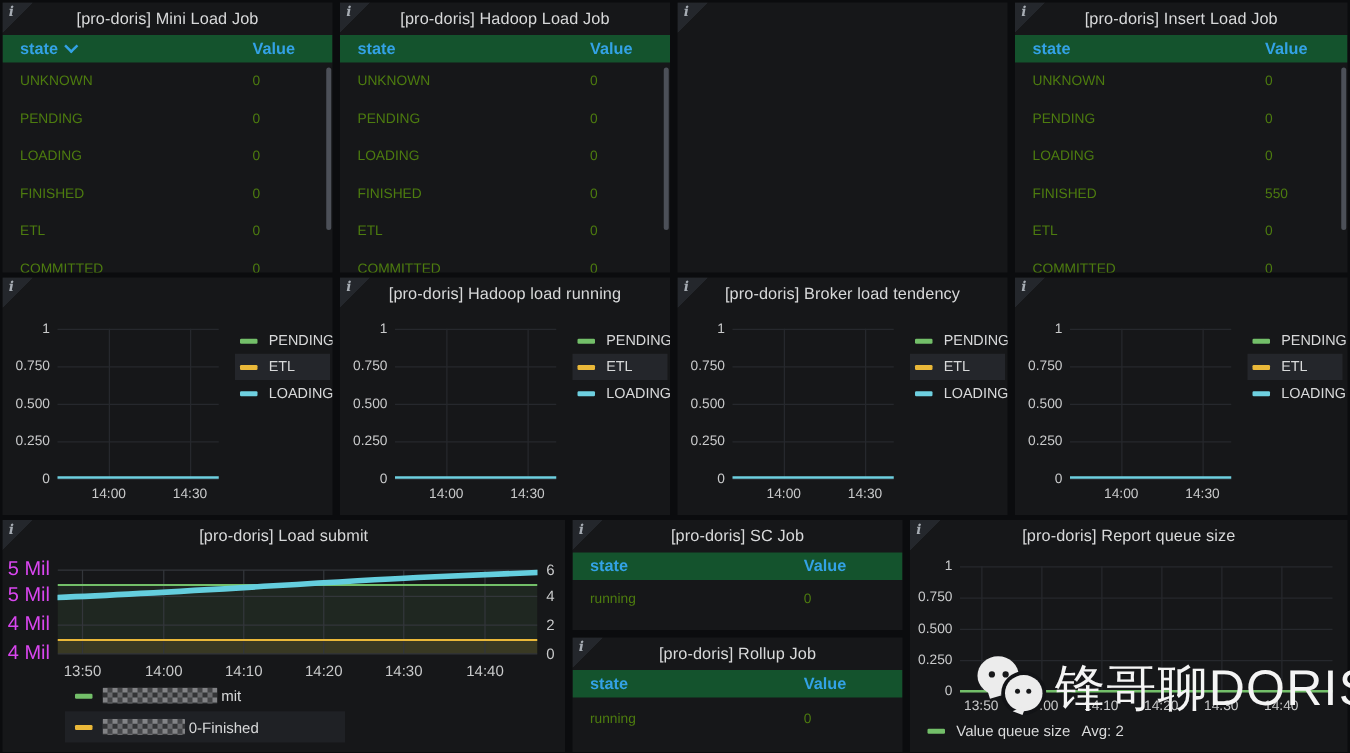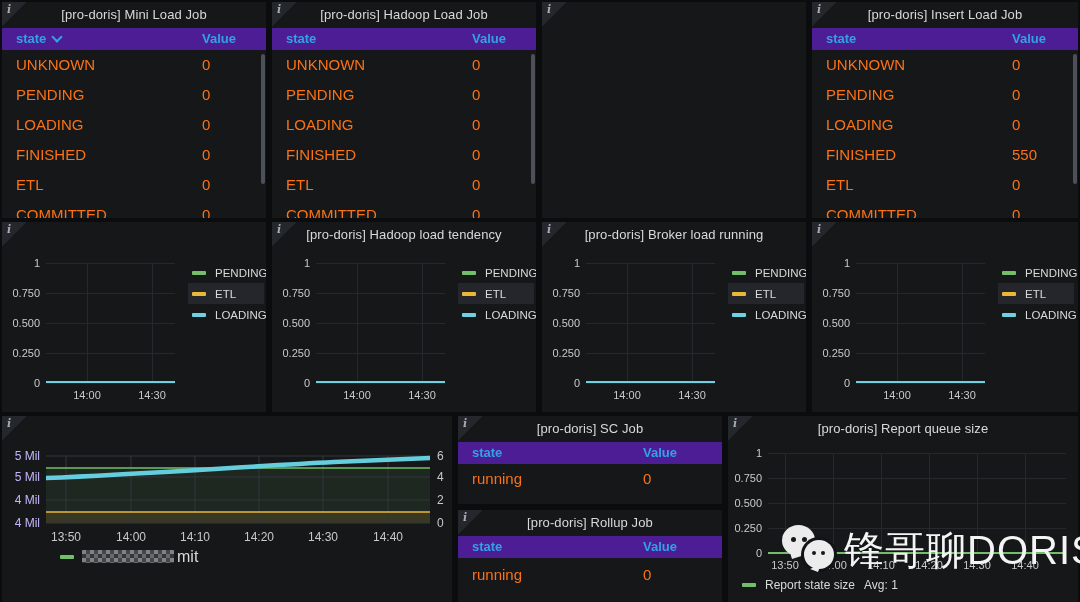--- a/index.html
+++ b/index.html
@@ -5,55 +5,55 @@
   html,body{margin:0;padding:0;background:#0b0c0e;}
   #stage{position:relative;width:1080px;height:602px;overflow:hidden;background:#0b0c0e;
          font-family:"Liberation Sans",sans-serif;color:#d8d9da;}
   .panel{position:absolute;background:#161719;overflow:hidden;}
   .corner{position:absolute;top:0;left:0;width:24px;height:24px;z-index:3;
           background:linear-gradient(135deg,#24272c 50%,rgba(0,0,0,0) 50.5%);}
   .corner span{position:absolute;top:1px;left:5px;font:italic 700 11px "DejaVu Serif",serif;color:#a7adb4;}
   .ptitle{position:absolute;top:5px;left:0;right:0;text-align:center;font-size:13px;font-weight:500;
           color:#d8d9da;letter-spacing:.1px;z-index:2;}
   
-  .thead{position:absolute;left:0;right:0;top:26px;height:22px;background:#4c1d95;}
+  .thead{position:absolute;left:0;right:0;top:26px;height:22px;background:#14532d;}
   .th{position:absolute;top:0;line-height:22px;font-size:13px;font-weight:700;color:#33a2e5;}
   .th.c1{left:14px}.th.c2{left:200px}
   .sc .th.c2,.ru .th.c2{left:185px}
   .chev{display:inline-block;width:6px;height:6px;border-right:2px solid #33a2e5;border-bottom:2px solid #33a2e5;
         transform:rotate(45deg);margin-left:7px;vertical-align:2px;}
-  .trow{position:absolute;left:0;right:6px;height:30px;line-height:30px;font-size:15px;color:#f97316;}
+  .trow{position:absolute;left:0;right:6px;height:30px;line-height:30px;font-size:11px;color:#4d7c0f;}
   .td1{position:absolute;left:14px}.td2{position:absolute;left:200px}
   .sc .td2,.ru .td2{left:185px}
   .r0{top:48px}.r1{top:78px}.r2{top:108px}.r3{top:138px}.r4{top:168px}.r5{top:198px}
   .sb{position:absolute;right:1px;top:52px;width:4px;height:130px;background:#4c5058;border-radius:2px;z-index:4;}
   
   .tend .ytick{position:absolute;left:0;width:38px;text-align:right;font-size:11px;color:#c9cacb;line-height:12px;}
   .ty0{top:35px}.ty1{top:65px}.ty2{top:95px}.ty3{top:125px}.ty4{top:155px}
   .tend .hgrid{position:absolute;left:44px;width:129px;height:1px;background:#26282d;}
   .tg0{top:41px}.tg1{top:71px}.tg2{top:101px}.tg3{top:131px}.tg4{top:161px}
   .tend .vgrid{position:absolute;top:41px;height:120px;width:1px;background:#26282d;}
   .tvx0{left:85px}.tvx1{left:150px}
   .tend .baseline{position:absolute;left:44px;width:129px;top:159px;height:2px;background:#6ed0e0;}
   .tend .xtick{position:absolute;top:167px;transform:translateX(-50%);font-size:11px;color:#c9cacb;}
   .tx0{left:85px}.tx1{left:150px}
   .tend .legend{position:absolute;left:186px;top:40px;width:76px;display:flex;flex-direction:column;}
   .leg-row{display:flex;align-items:center;gap:9px;height:21px;padding-left:4px;font-size:11.5px;color:#d8d9da;}
   .leg-row.hl{background:#24262b;}
   .dash{width:14px;height:4px;border-radius:1px;flex:none;}
   .c-green{background:#73bf69}.c-yellow{background:#eab839}.c-cyan{background:#6ed0e0}
   
-  .ls .ytl{position:absolute;left:0;width:38px;text-align:right;font-size:12px;color:#c4b5fd;line-height:12px;}
+  .ls .ytl{position:absolute;left:0;width:38px;text-align:right;font-size:16px;color:#d946ef;line-height:12px;}
   .ls .ytr{position:absolute;left:435px;font-size:12px;color:#c9cacb;line-height:12px;}
   .ly0{top:34px}.ly1{top:55px}.ly2{top:78px}.ly3{top:101px}
   .ls svg{position:absolute;left:44px;top:36px;}
   .ls .xtick{position:absolute;top:114px;transform:translateX(-50%);font-size:12px;color:#c9cacb;}
   .lx0{left:64px}.lx1{left:129px}.lx2{left:193px}.lx3{left:257px}.lx4{left:321px}.lx5{left:386px}
   .ls .legend{position:absolute;left:50px;top:128px;display:flex;flex-direction:column;}
-  .ls-leg-row{display:flex;align-items:center;height:25px;padding:0 8px;font-size:16px;color:#d8d9da;}
+  .ls-leg-row{display:flex;align-items:center;height:25px;padding:0 8px;font-size:12px;color:#d8d9da;}
   .ls-leg-row.hl2{background:#1f2125;width:208px;}
   .mosaic{display:inline-block;height:13px;margin:0 3px 0 8px;border-radius:1px;opacity:.9;
           background:conic-gradient(from 0deg,#4a4b4d 25%,#737477 25% 50%,#38393b 50% 75%,#8d8e91 75%);
           background-size:8px 8px;}
   .m1{width:92px}.m2{width:66px}
   
   .rq .ytick{position:absolute;left:0;width:34px;text-align:right;font-size:11px;color:#c9cacb;line-height:12px;}
   .qy0{top:31px}.qy1{top:56px}.qy2{top:81px}.qy3{top:106px}.qy4{top:131px}
   .rq .hgrid{position:absolute;left:40px;width:298px;height:1px;background:#26282d;}
   .qg0{top:37px}.qg1{top:62px}.qg2{top:87px}.qg3{top:112px}.qg4{top:137px}
@@ -230,21 +230,21 @@
           <span class="dash c-cyan"></span>
           <span>LOADING</span>
         </div>
     </div>
   </div>
 
   <div class="panel tend" style="left:272px;top:222px;width:264px;height:190px;">
     <div class="corner">
         <span>i</span>
       </div>
-    <div class="ptitle">[pro-doris] Hadoop load tendency</div>
+    <div class="ptitle">[pro-doris] Hadoop load running</div>
     <span class="ytick ty0">1</span>
     <span class="ytick ty1">0.750</span>
     <span class="ytick ty2">0.500</span>
     <span class="ytick ty3">0.250</span>
     <span class="ytick ty4">0</span>
     <div class="hgrid tg0"></div>
       <div class="hgrid tg1"></div>
     <div class="hgrid tg2"></div>
       <div class="hgrid tg3"></div>
     <div class="hgrid tg4"></div>
@@ -266,21 +266,21 @@
           <span class="dash c-cyan"></span>
           <span>LOADING</span>
         </div>
     </div>
   </div>
 
   <div class="panel tend" style="left:542px;top:222px;width:264px;height:190px;">
     <div class="corner">
         <span>i</span>
       </div>
-    <div class="ptitle">[pro-doris] Broker load running</div>
+    <div class="ptitle">[pro-doris] Broker load tendency</div>
     <span class="ytick ty0">1</span>
     <span class="ytick ty1">0.750</span>
     <span class="ytick ty2">0.500</span>
     <span class="ytick ty3">0.250</span>
     <span class="ytick ty4">0</span>
     <div class="hgrid tg0"></div>
       <div class="hgrid tg1"></div>
     <div class="hgrid tg2"></div>
       <div class="hgrid tg3"></div>
     <div class="hgrid tg4"></div>
@@ -337,20 +337,21 @@
           <span class="dash c-cyan"></span>
           <span>LOADING</span>
         </div>
     </div>
   </div>
 
   <div class="panel ls" style="left:2px;top:416px;width:450px;height:186px;">
     <div class="corner">
         <span>i</span>
       </div>
+    <div class="ptitle">[pro-doris] Load submit</div>
     <span class="ytl ly0">5 Mil</span>
     <span class="ytl ly1">5 Mil</span>
     <span class="ytl ly2">4 Mil</span>
     <span class="ytl ly3">4 Mil</span>
     <span class="ytr ly0">6</span>
     <span class="ytr ly1">4</span>
     <span class="ytr ly2">2</span>
     <span class="ytr ly3">0</span>
     <svg width="384" height="76" viewBox="0 0 384 76" preserveAspectRatio="none">
       <rect x="0" y="16" width="384" height="55" fill="rgba(115,191,105,0.10)"></rect>
@@ -376,20 +377,25 @@
     <span class="xtick lx2">14:10</span>
     <span class="xtick lx3">14:20</span>
     <span class="xtick lx4">14:30</span>
     <span class="xtick lx5">14:40</span>
     <div class="legend">
       <div class="ls-leg-row">
         <span class="dash c-green"></span>
         <span class="mosaic m1"></span>
         <span>mit</span>
       </div>
+      <div class="ls-leg-row hl2">
+        <span class="dash c-yellow"></span>
+        <span class="mosaic m2"></span>
+        <span>0-Finished</span>
+      </div>
     </div>
   </div>
 
   <div class="panel sc" style="left:458px;top:416px;width:264px;height:88px;">
     <div class="corner">
         <span>i</span>
       </div>
     <div class="ptitle">[pro-doris] SC Job</div>
     <div class="thead">
       <span class="th c1">state</span>
@@ -439,22 +445,22 @@
       <div class="vgrid qv5"></div>
     <div class="baseline"></div>
     <span class="xtick qx0">13:50</span>
     <span class="xtick qx1">14:00</span>
     <span class="xtick qx2">14:10</span>
     <span class="xtick qx3">14:20</span>
     <span class="xtick qx4">14:30</span>
     <span class="xtick qx5">14:40</span>
     <div class="legend">
       <span class="dash c-green"></span>
-      <span>Report state size</span>
-      <span>Avg: 1</span>
+      <span>Value queue size</span>
+      <span>Avg: 2</span>
     </div>
   </div>
 
   <div class="wm">
     <div class="wx">
       <div class="b1">
           <i class="e1"></i>
           <i class="e2"></i>
         </div>
       <div class="t1"></div>

